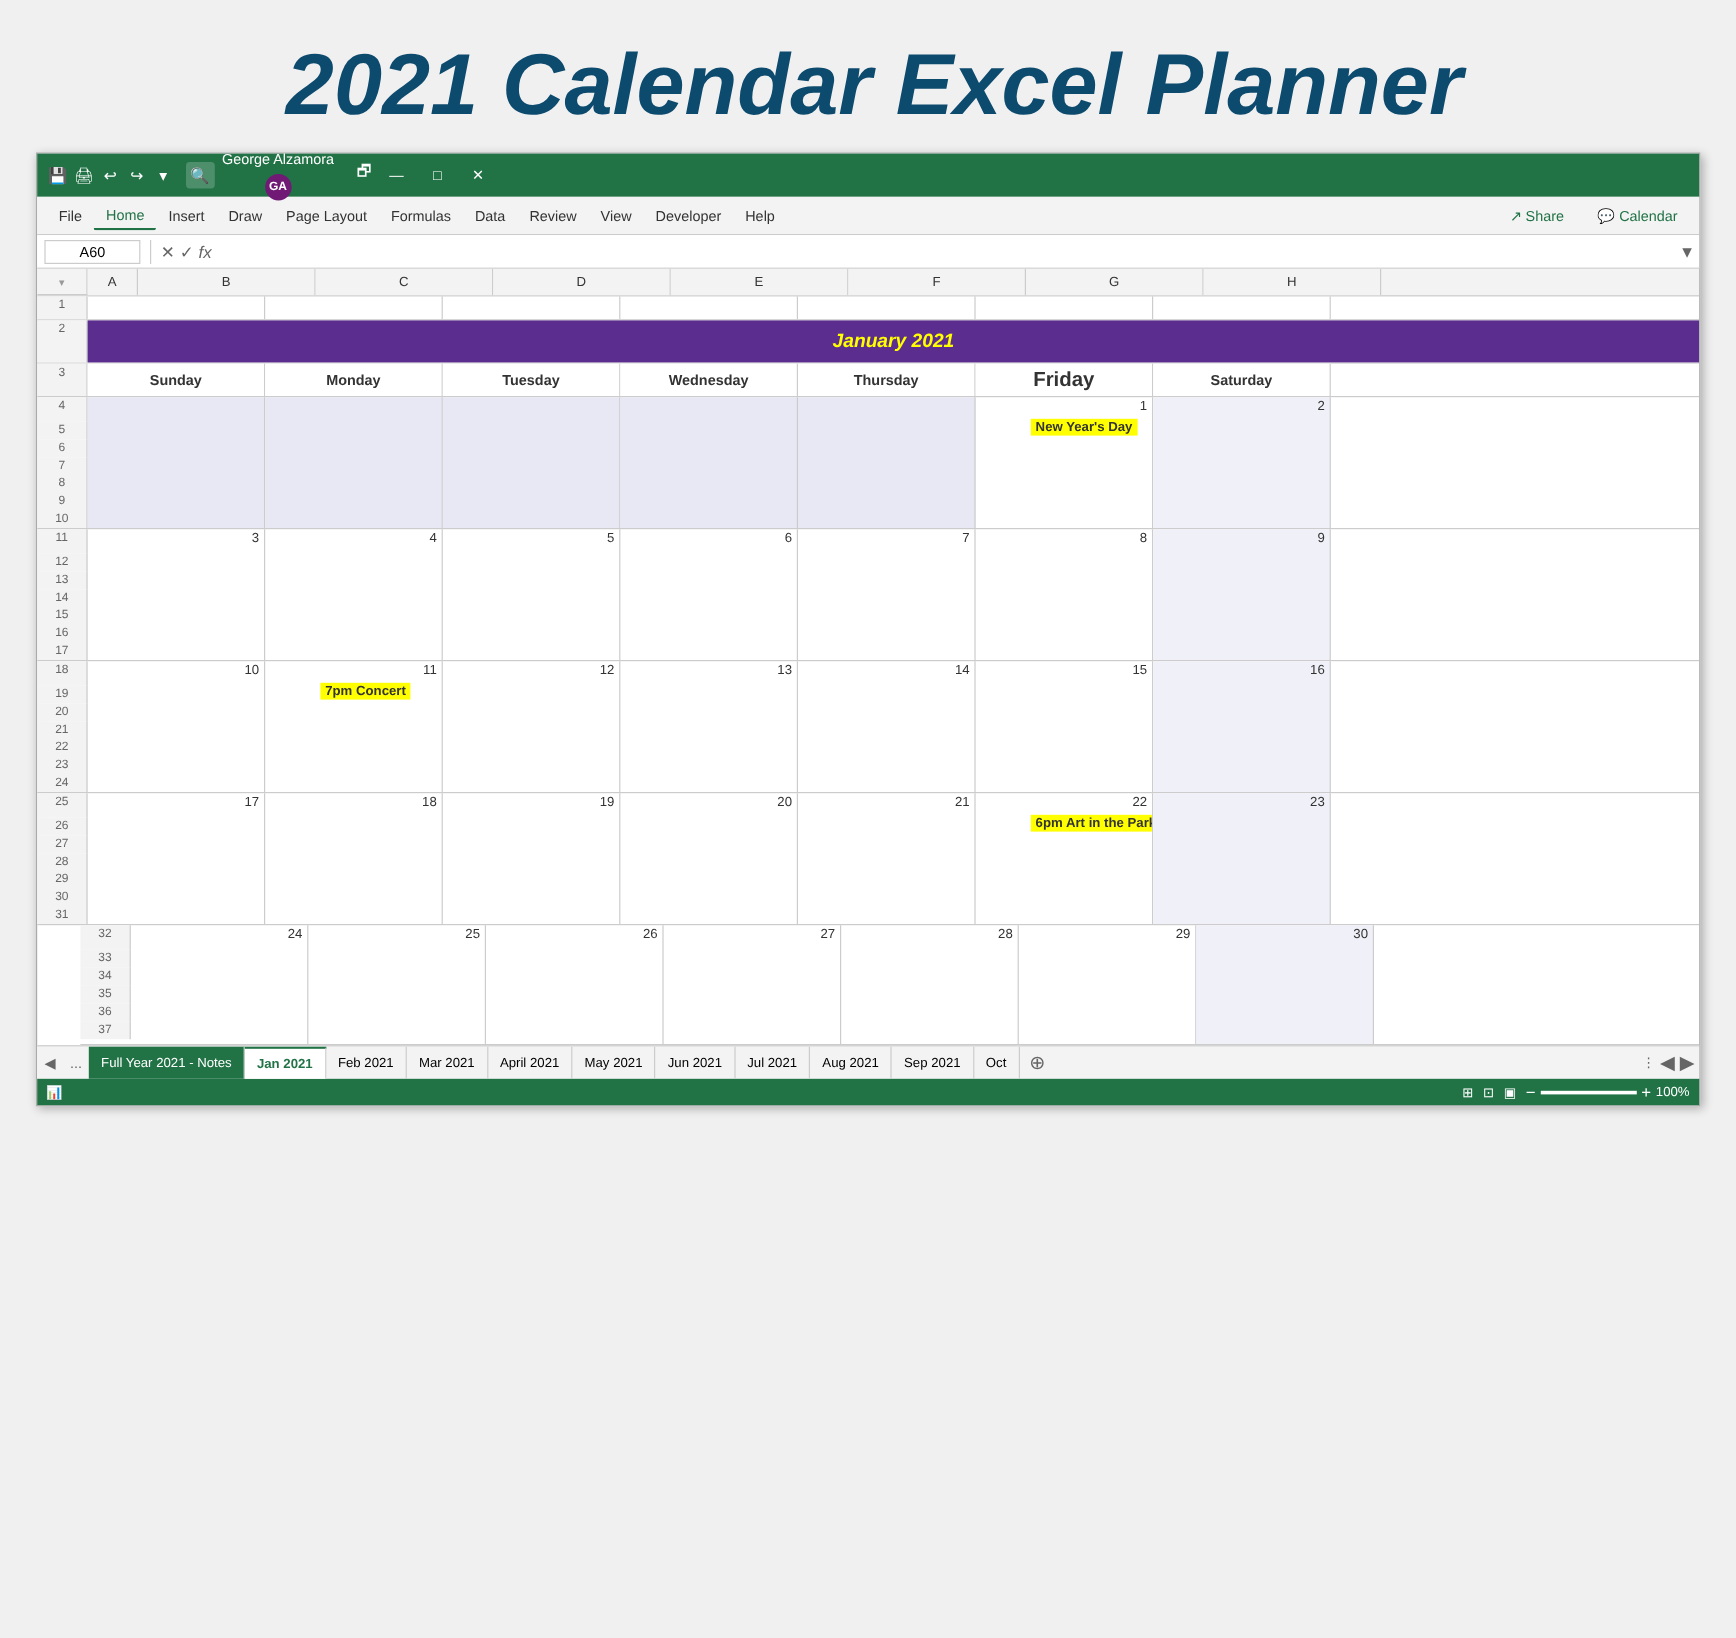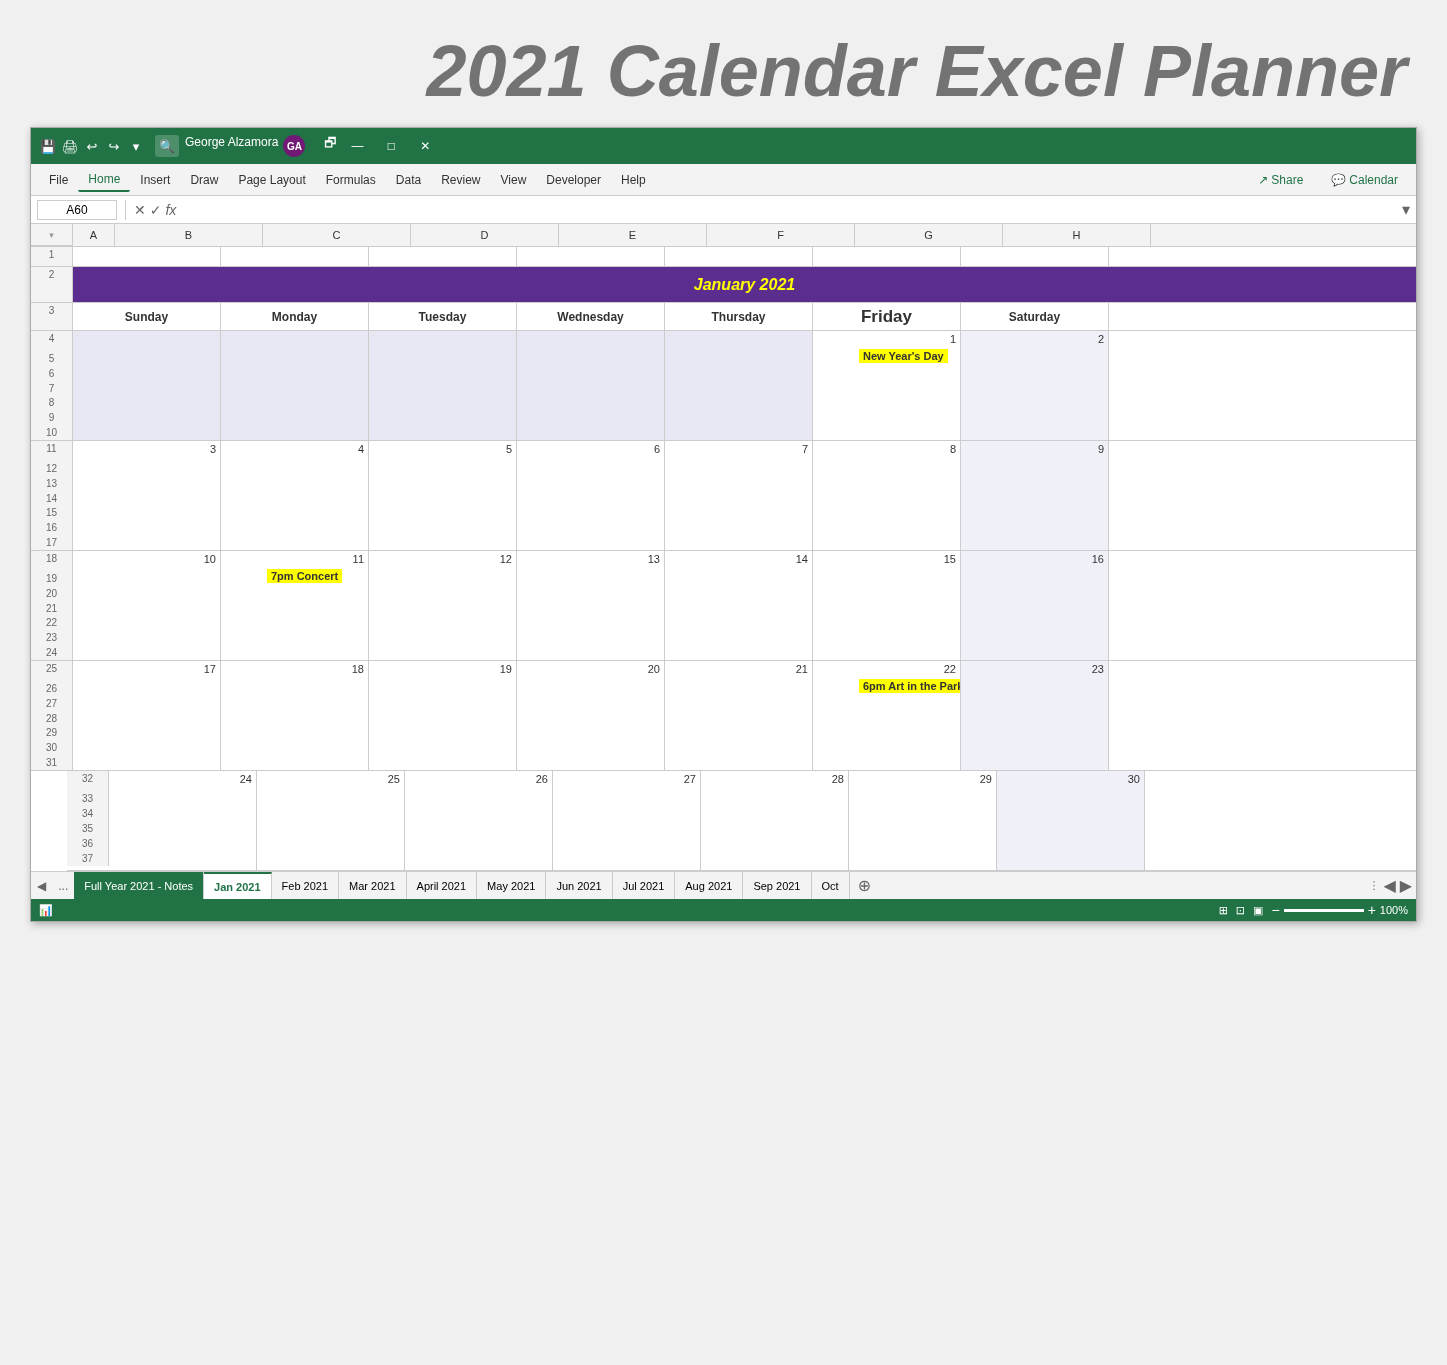--- a/index.html
+++ b/index.html
@@ -8,22 +8,22 @@
       font-family: 'Segoe UI', Arial, sans-serif;
       padding: 20px;
       width: 1447px;
       min-height: 1365px;
     }
 
     
     #page-title {
       font-size: 72px;
       font-weight: 900;
-      color: #737373;
-      text-align: right;
+      color: #0c4a6e;
+      text-align: center;
       padding: 10px 20px 15px 30px;
       font-style: italic;
     }
 
     
     .excel-window {
       border: 1px solid #aaa;
       background: white;
       box-shadow: 2px 2px 8px rgba(0,0,0,0.3);
       margin: 0 10px;
@@ -71,23 +71,25 @@
       width: 24px;
       height: 22px;
       display: flex;
       align-items: center;
       justify-content: center;
       color: white;
       font-size: 13px;
     }
     .user-badge {
       display: flex;
+      align-items: center;
       gap: 5px;
       font-size: 12px;
       color: white;
+      flex-direction: column;
     }
     .user-avatar {
       background: #701a75;
       color: white;
       border-radius: 50%;
       width: 22px;
       height: 22px;
       display: flex;
       align-items: center;
       justify-content: center;

